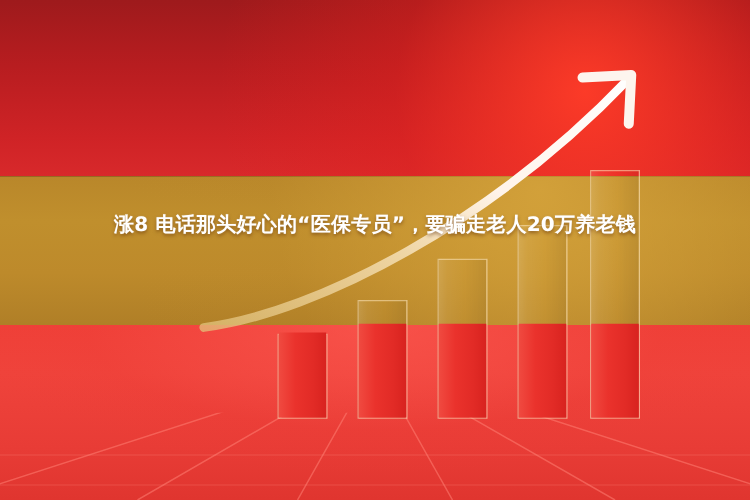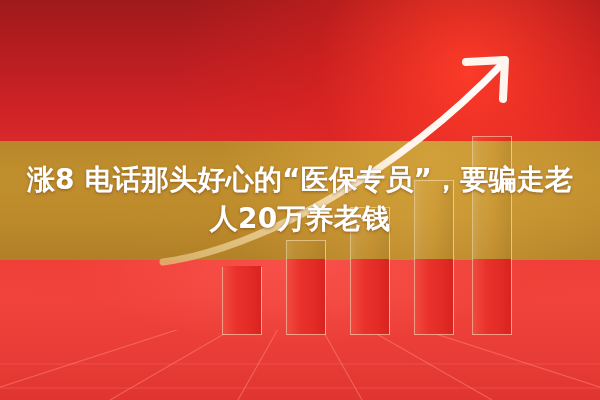--- a/index.html
+++ b/index.html
@@ -57,21 +57,21 @@
   #arrow{position:absolute;left:0;top:0;width:600px;height:400px;pointer-events:none;}
 
   
   #headline{
     position:absolute;
     left:0;top:160px;
     width:600px;
     text-align:center;
     color:#ffffff;
     font-weight:bold;
-    font-size:28px;
+    font-size:16px;
     line-height:39px;
     letter-spacing:0.2px;
     text-shadow:0 1px 3px rgba(90,40,0,0.55), 0 0 1px rgba(255,255,255,0.4);
     white-space:pre-wrap;
     padding:0 14px;
     box-sizing:border-box;
   }
 </style>
 </head>
 <body>

